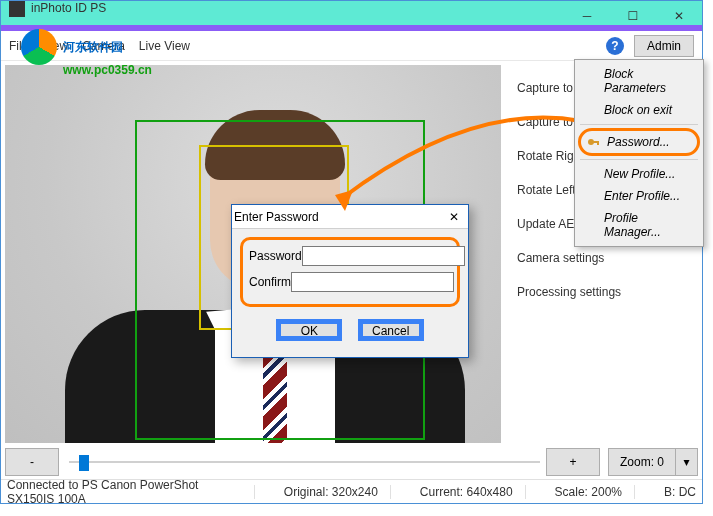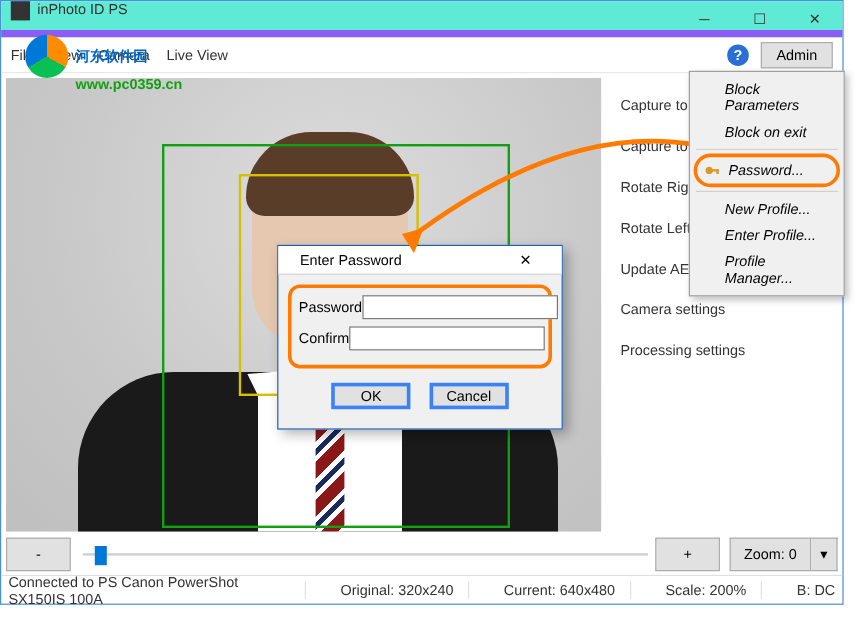--- a/index.html
+++ b/index.html
@@ -50,30 +50,30 @@
 .statusbar .status-left{flex:1;}
 .statusbar .cell{ margin-left:12px; padding-left:29px; border-left:1px solid #e0e0e0; }
 
 .dropdown { position:absolute; right:-2px; top:58px; width:130px; background:#f0f0f0; border:1px solid #a0a0a0; box-shadow:3px 3px 6px rgba(0,0,0,.25); padding:3px; z-index:50;}
 .dropdown .sep { height:1px; background:#d0d0d0; margin:3px 2px; }
 .dropdown .ditem { padding:4px 8px 4px 26px; cursor:pointer; position:relative;font-style:italic; }
 .dropdown .dicon { position:absolute; left:4px; top:3px; width:16px; height:16px; }
 .pass-highlight { border:3px solid #ff7a00; border-radius:16px; }
 
 .dialog { position:absolute; left:230px; top:203px; width:238px; border:1px solid #1a5fb4; background:#f0f0f0; box-shadow:4px 4px 10px rgba(0,0,0,.3); z-index:40; }
-.dialog .dtitle { height:24px; background:#fff; border-bottom:1px solid #d0d0d0; display:flex; align-items:center; padding:0 18px; font-size:12px; }
+.dialog .dtitle { height:24px; background:#fff; border-bottom:1px solid #d0d0d0; display:flex; align-items:center; padding:0 2px; font-size:12px; }
 .dialog .dtitle .dtflex{flex:1;}
 .dialog .close { width:24px; cursor:pointer; text-align:center; }
 .dialog .body { padding:8px; }
 .drow{ display:flex; align-items:center; margin-bottom:6px; }
 .drow label{ width:56px; }
 .drow input{ flex:1; height:20px; border:1px solid #7a7a7a; background:#fff; padding:0 3px; }
 .fieldgroup { border:3px solid #ff7a00; border-radius:10px; padding:6px; margin-bottom:8px; }
 .dbtns { text-align:center; padding:4px 0 8px; }
-.dbtn { width:66px; height:22px; border:3px solid #3b82f6; background:#e1e1e1; margin:0 6px; cursor:pointer; }
+.dbtn { width:66px; height:22px; border:5px solid #3b82f6; background:#e1e1e1; margin:0 6px; cursor:pointer; }
 
 .arrow-svg { position:absolute; left:330px; top:90px; z-index:45; pointer-events:none; }
 
 .watermark { position:absolute; left:20px; top:28px; z-index:60; pointer-events:none; }
 .watermark .wm1 { font-size:22px; font-weight:bold; color:#0066c4; display:flex; align-items:center; }
 .watermark .wmlogo { width:36px;height:36px; border-radius:50%; background:conic-gradient(#ff8c00 0 120deg,#0abf53 120deg 240deg,#0078d7 240deg 360deg); margin-right:6px; display:inline-block;}
 .watermark .wm2 { color:#12a012; font-size:12px; font-weight:bold; margin-left:42px; margin-top:-2px;}
 </style>
 </head>
 <body>

